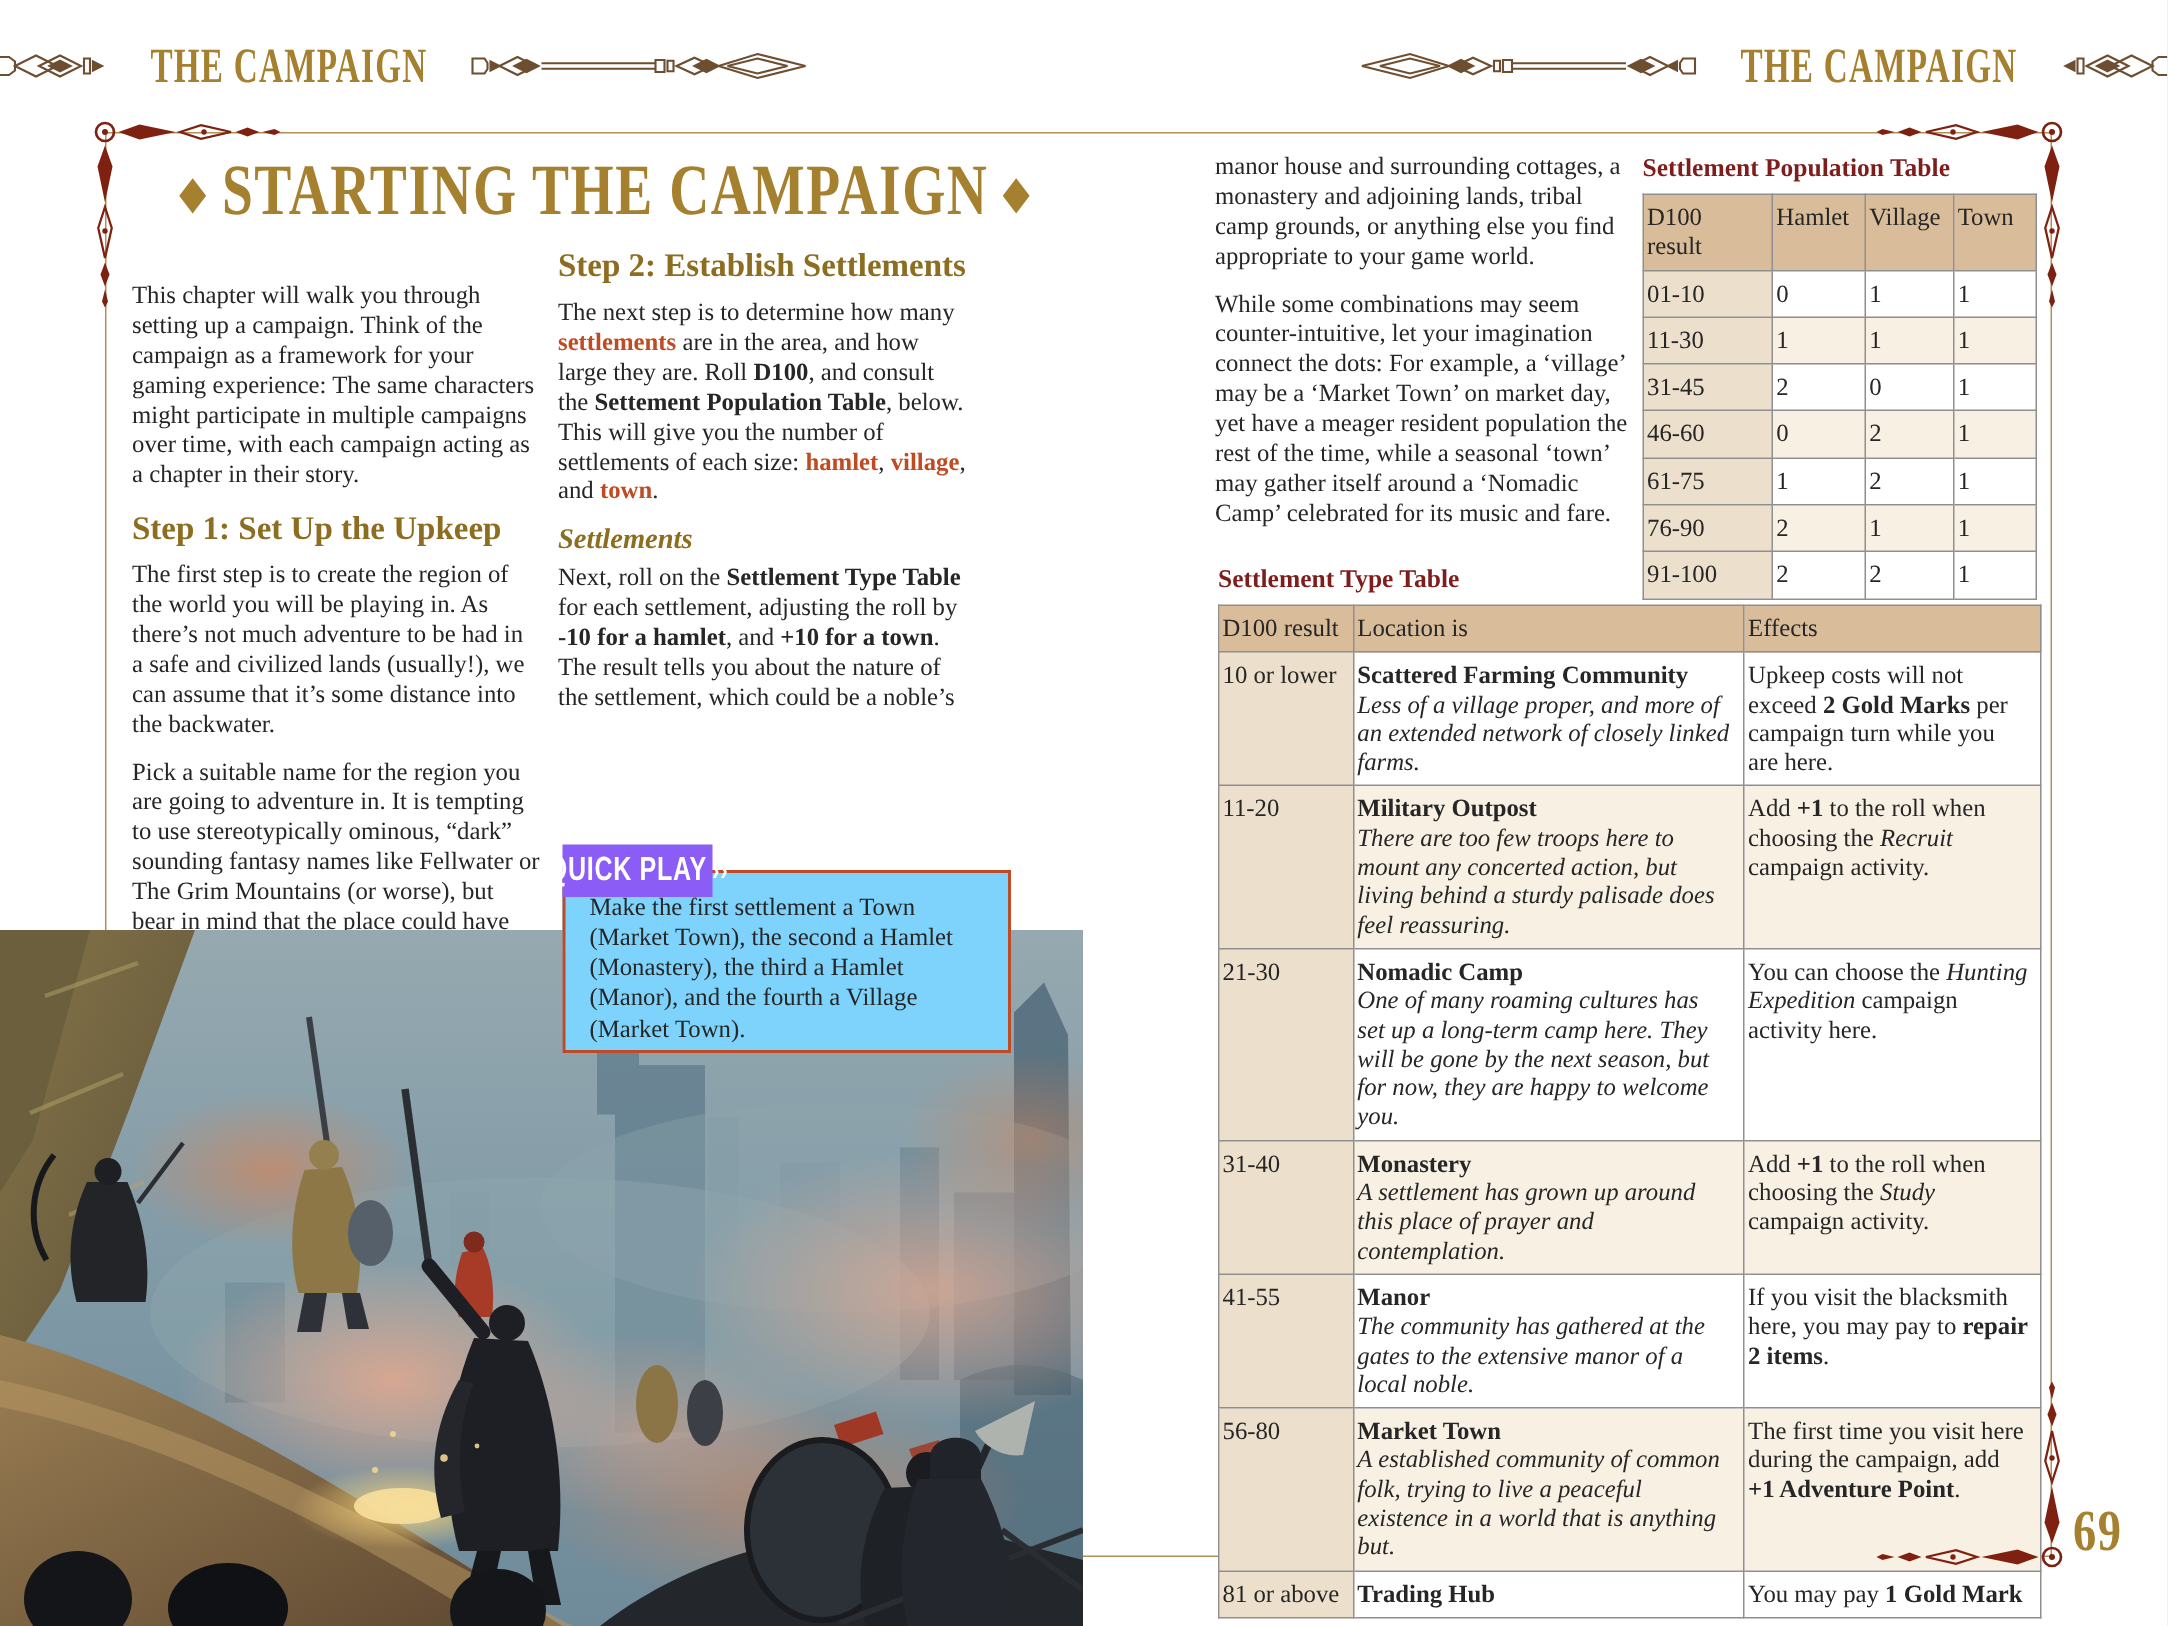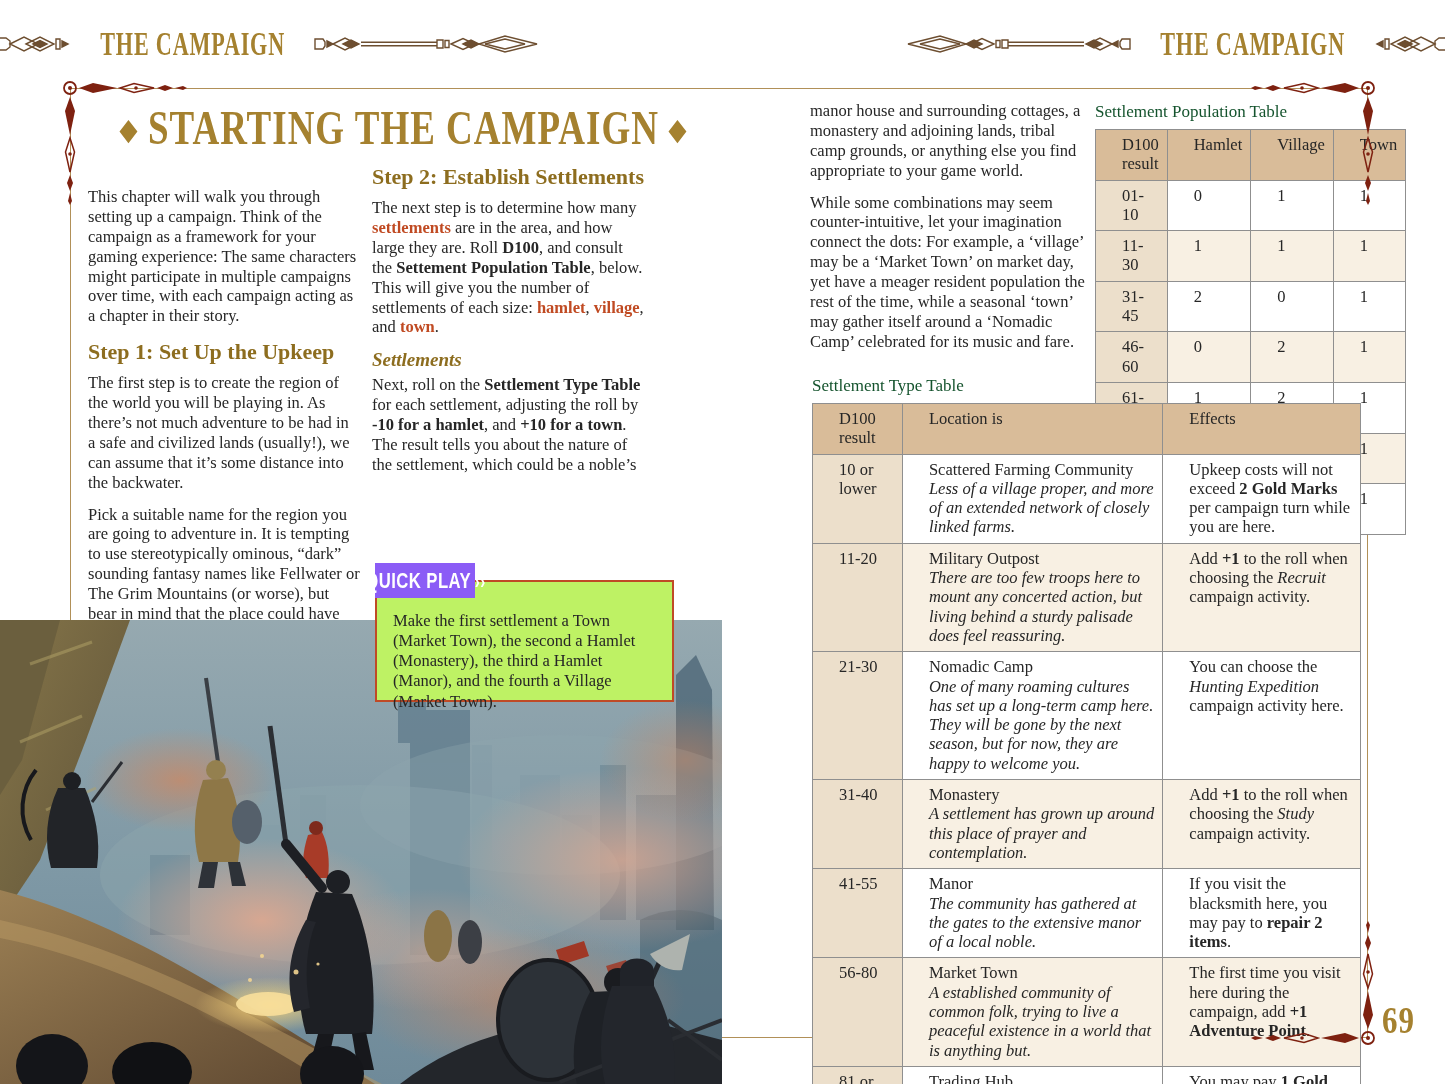--- a/index.html
+++ b/index.html
@@ -50,55 +50,55 @@
   h3.sub {
     font-size:19px; color:#8d6d1f; font-weight:bold; font-style:italic; margin:10px 0 3px 0;
   }
   .seg-b  { font-weight:bold; }
   .seg-i  { font-style:italic; }
   .seg-rb { color:#c04a22; font-weight:bold; }
   
   .quickplay { position:absolute; left:375px; top:563px; width:299px; height:139px; z-index:12; }
   .qp-box {
     position:absolute; left:0; top:17px; right:0; bottom:0;
-    background:#bef264; border:2px solid #bf4a26; padding:29px 12px 0 16px;
+    background:#7dd3fc; border:2px solid #bf4a26; padding:13px 12px 0 16px;
     font-size:16.5px; line-height:1.22;
   }
   .qp-tab {
     position:absolute; left:0; top:0; width:100px; height:35px; background:#8b5cf6;
     display:flex; align-items:center; justify-content:center; z-index:2;
   }
   .qp-tab span {
     color:#ffffff; font-family:"Liberation Sans", sans-serif; font-weight:bold;
     font-size:19px; letter-spacing:0.5px; transform:scale(0.88,1.18); white-space:nowrap;
   }
   .qp-tab .chev { font-size:17px; margin-left:4px; }
   
   .tablewrap { position:absolute; z-index:3; }
-  .tcaption { font-weight:normal; font-size:17px; margin-bottom:7px; color:#14532d; }
+  .tcaption { font-weight:bold; font-size:17px; margin-bottom:7px; color:#7f1d1d; }
   table { border-collapse:collapse; background:#ffffff; }
   th, td {
     border:1px solid #8f8f8f; font-weight:normal; text-align:left;
-    vertical-align:top; font-size:16.5px; line-height:1.17; padding:5px 8px 6px 26px;
+    vertical-align:top; font-size:16.5px; line-height:1.17; padding:5px 8px 6px 2px;
   }
   thead th { background:#d9bc99; }
   td:first-child { background:#ecdfcb; }
   tr.alt td:not(:first-child) { background:#f8f0e3; }
   .pop-tablewrap  { left:1095px; top:102px; width:263px; }
   .pop-tablewrap table { width:263px; }
   .pop-tablewrap th:nth-child(1), .pop-tablewrap td:nth-child(1) { width:87px; }
   .pop-tablewrap th:nth-child(2), .pop-tablewrap td:nth-child(2) { width:62px; }
   .pop-tablewrap th:nth-child(3), .pop-tablewrap td:nth-child(3) { width:59px; }
   .pop-tablewrap th:nth-child(4), .pop-tablewrap td:nth-child(4) { width:55px; }
   .type-tablewrap { left:812px; top:376px; width:549px; }
   .type-tablewrap table { width:549px; }
   .type-tablewrap th:nth-child(1), .type-tablewrap td:nth-child(1) { width:90px; }
   .type-tablewrap th:nth-child(2), .type-tablewrap td:nth-child(2) { width:261px; }
   .type-tablewrap th:nth-child(3), .type-tablewrap td:nth-child(3) { width:198px; }
-  .loc-name { font-weight:normal; }
+  .loc-name { font-weight:bold; }
   .loc-desc { font-style:italic; }
   
   .illustration {
     position:absolute; left:0; top:620px; width:722px; height:464px; z-index:10; overflow:hidden;
   }
   .illustration svg { display:block; width:100%; height:100%; }
   
   .pagenum {
     position:absolute; left:1382px; top:998px; font-weight:bold; font-size:31px;
     color:#a5812f; transform:scaleY(1.25); transform-origin:top; letter-spacing:1px;

